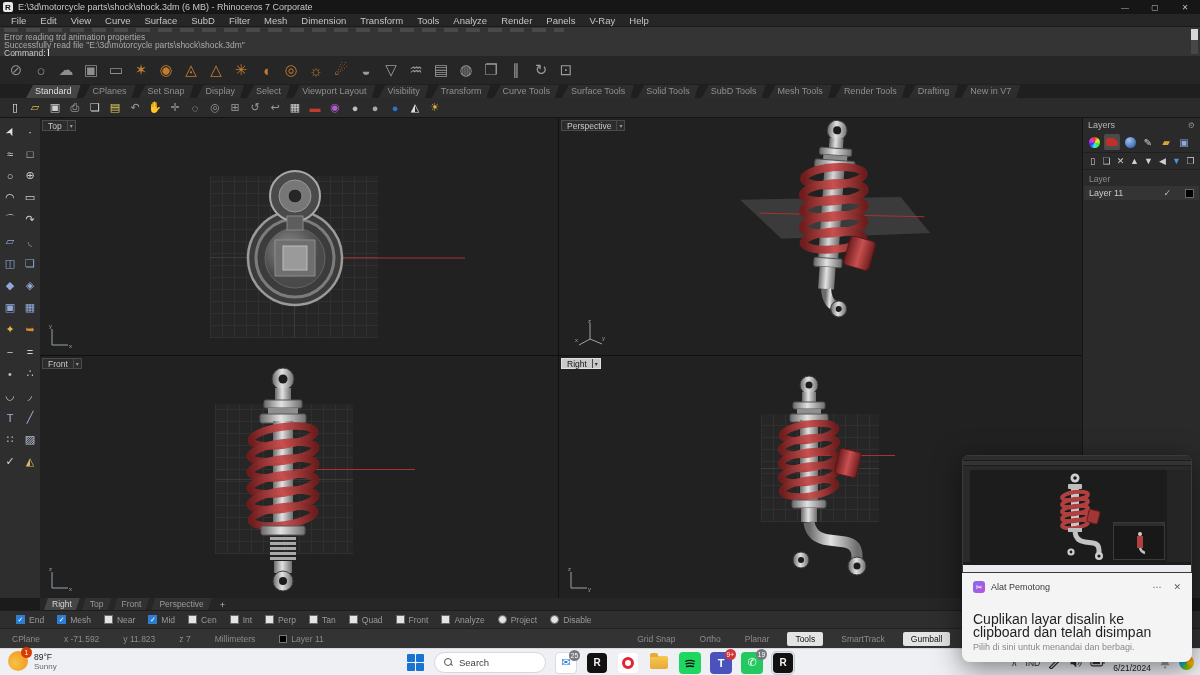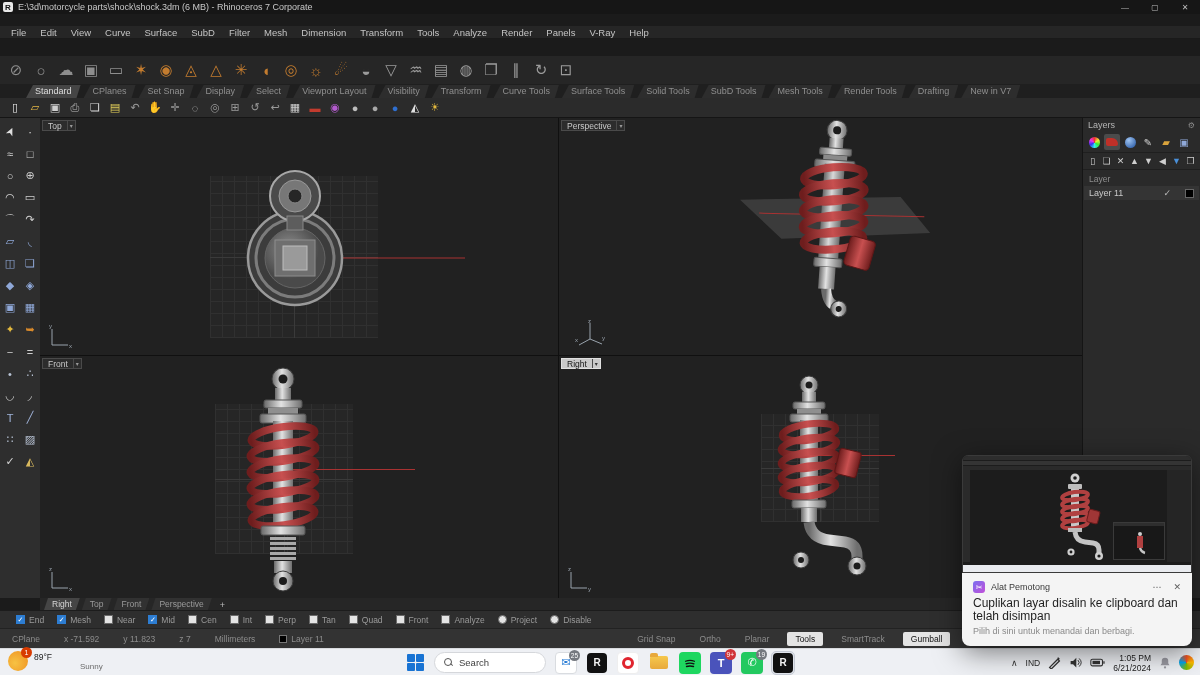--- a/index.html
+++ b/index.html
@@ -7,21 +7,21 @@
   body { font-family:"Liberation Sans","DejaVu Sans",sans-serif; }
   #screen { position:absolute; inset:0; width:1200px; height:675px; background:#1b1b1b; }
 
   
   .titlebar { position:absolute; left:0; top:0; width:1200px; height:14px; background:#161616; display:flex; align-items:center; color:#c8c8c8; font-size:9px; }
   .app-ico { width:10px; height:10px; margin:0 5px 0 3px; background:#e8e8e8; border-radius:2px; color:#111; font-size:8px; font-weight:bold; display:flex; align-items:center; justify-content:center; }
   .win-controls { position:absolute; right:0; top:0; height:14px; display:flex; }
   .win-btn { width:30px; height:14px; display:flex; align-items:center; justify-content:center; color:#bdbdbd; font-size:8px; }
 
   
-  .menubar { position:absolute; left:0; top:26px; width:1200px; height:13px; background:#262626; display:flex; align-items:center; padding-left:4px; border-bottom:1px solid #1a1a1a; }
+  .menubar { position:absolute; left:0; top:14px; width:1200px; height:13px; background:#262626; display:flex; align-items:center; padding-left:4px; border-bottom:1px solid #1a1a1a; }
   .menu-item { color:#c4c4c4; font-size:9.5px; padding:0 7px; }
 
   
   .cmdarea { position:absolute; left:0; top:27px; width:1200px; height:29px; background:#343434; overflow:hidden; padding:1px 0 0 4px; }
   .cmd-clip { width:560px; height:4px; background:repeating-linear-gradient(90deg,#5a5a5a 0 14px, transparent 14px 22px); opacity:.55; margin-bottom:1px; }
   .cmd-line { color:#a9a9a9; font-size:8.5px; line-height:8px; white-space:nowrap; }
   .cmd-prompt { color:#c9c9c9; font-size:8.5px; line-height:8.5px; display:flex; align-items:center; }
   .caret { display:inline-block; width:1px; height:8px; background:#e8e8e8; margin-left:2px; }
   .cmd-scroll { position:absolute; right:2px; top:2px; width:7px; height:25px; background:#474747; }
   .cmd-thumb { position:absolute; right:2px; top:2px; width:7px; height:11px; background:#d6d6d6; }
@@ -100,21 +100,21 @@
   .st-item.hl { background:#e4e4e4; color:#111; padding:2px 8px; border-radius:2px; margin:0 6px; }
   .st-swatch { width:8px; height:8px; background:#000; border:1px solid #777; display:inline-block; }
   .st-spacer { flex:1; }
 
   
   .taskbar { position:absolute; left:0; top:648px; width:1200px; height:27px; background:#eef0f4; border-top:1px solid #d8dade; }
   .weather { position:absolute; left:8px; top:2px; display:flex; align-items:center; gap:6px; }
   .sun { position:relative; width:20px; height:20px; border-radius:50%; background:radial-gradient(circle at 35% 60%,#f7c243,#ef8f1f); }
   .wbadge { position:absolute; right:-4px; top:-4px; min-width:11px; height:11px; border-radius:6px; background:#d83b01; color:#fff; font-size:7px; display:flex; align-items:center; justify-content:center; padding:0 2px; }
   .wtemp { color:#1b1b1b; font-size:8.5px; line-height:10px; }
-  .wcond { color:#6a6a6a; font-size:8px; line-height:9px;margin-left:46px; }
+  .wcond { color:#6a6a6a; font-size:8px; line-height:9px; }
   .tb-center { position:absolute; left:0; top:0; width:100%; height:27px; display:flex; align-items:center; justify-content:center; gap:9px; }
   .start { width:19px; height:19px; display:grid; grid-template-columns:8px 8px; grid-template-rows:8px 8px; gap:1.5px; align-content:center; justify-content:center; }
   .start div { background:#1873d3; border-radius:1px; }
   .search-pill { display:flex; align-items:center; gap:6px; width:112px; height:21px; background:#fff; border:1px solid #d5d7db; border-radius:11px; padding-left:9px; color:#3f3f3f; font-size:9.5px; }
   .mag { position:relative; width:9px; height:9px; }
   .mag::before { content:""; position:absolute; left:0; top:0; width:6px; height:6px; border:1.4px solid #555; border-radius:50%; }
   .mag::after { content:""; position:absolute; left:6px; top:6px; width:3px; height:1.4px; background:#555; transform:rotate(45deg); }
   .tb-app { position:relative; width:22px; height:22px; border-radius:4px; display:flex; align-items:center; justify-content:center; font-size:12px; font-weight:bold; }
   .tb-app.active-app { background:#dfe3ea; outline:1px solid #c3c8d2; }
   .abadge { position:absolute; right:-4px; top:-3px; min-width:11px; height:11px; border-radius:6px; background:#75797f; color:#fff; font-size:6.5px; display:flex; align-items:center; justify-content:center; padding:0 2px; font-weight:normal; }
@@ -143,21 +143,21 @@
   .t-side { position:absolute; left:0; top:14px; width:7px; bottom:10px; background:#2a2a2a; }
   .t-panel { position:absolute; right:0; top:14px; width:24px; bottom:10px; background:#252525; }
   .t-task { position:absolute; left:0; bottom:0; width:100%; height:7px; background:#e9ebef; }
   .t-mini { position:absolute; right:26px; bottom:12px; width:52px; height:38px; background:#181818; border:1px solid #3a3a3a; }
   .t-mini-bar { height:3px; background:#2e2e2e; }
   .notif-card { width:230px; background:#f4f4f4; border-radius:0 0 8px 8px; padding:8px 11px 10px; }
   .nc-head { display:flex; align-items:center; gap:6px; }
   .snip-ico { width:12px; height:12px; border-radius:3px; background:linear-gradient(135deg,#7a6ff0,#c24fd8); color:#fff; font-size:8px; display:flex; align-items:center; justify-content:center; }
   .nc-app { font-size:9px; color:#3a3a3a; }
   .nc-actions { margin-left:auto; display:flex; gap:12px; color:#5f5f5f; font-size:9px; }
-  .nc-msg { margin-top:4px; font-size:12px; color:#1f1f1f; line-height:13px; }
+  .nc-msg { margin-top:20px; font-size:14px; color:#1f1f1f; line-height:13px; }
   .nc-sub { margin-top:3px; font-size:9px; color:#8a8a8a; }
 </style>
 </head>
 <body>
 
 <div id="screen">
 
   <div class="titlebar">
     <div class="app-ico">R</div>
     <span>E:\3d\motorcycle parts\shock\shock.3dm (6 MB) - Rhinoceros 7 Corporate</span>
@@ -180,20 +180,31 @@
       <div class="menu-item">Dimension</div>
       <div class="menu-item">Transform</div>
       <div class="menu-item">Tools</div>
       <div class="menu-item">Analyze</div>
       <div class="menu-item">Render</div>
       <div class="menu-item">Panels</div>
       <div class="menu-item">V-Ray</div>
       <div class="menu-item">Help</div>
     </div>
 
+  <div class="cmdarea">
+    <div class="cmd-clip"></div>
+    <div class="cmd-line">Error reading trd animation properties</div>
+    <div class="cmd-line">Successfully read file "E:\3d\motorcycle parts\shock\shock.3dm"</div>
+    <div class="cmd-prompt">
+        <span>Command:</span>
+        <span class="caret"></span>
+      </div>
+    <div class="cmd-scroll"></div>
+    <div class="cmd-thumb"></div>
+  </div>
 
   <div class="vray-bar">
       <div class="vray-ico" style="color: rgb(142, 142, 142);">⊘</div>
       <div class="vray-ico" style="color: rgb(142, 142, 142);">○</div>
       <div class="vray-ico" style="color: rgb(142, 142, 142);">☁</div>
       <div class="vray-ico" style="color: rgb(142, 142, 142);">▣</div>
       <div class="vray-ico" style="color: rgb(142, 142, 142);">▭</div>
       <div class="vray-ico" style="color: rgb(195, 124, 47);">✶</div>
       <div class="vray-ico" style="color: rgb(195, 124, 47);">◉</div>
       <div class="vray-ico" style="color: rgb(195, 124, 47);">◬</div>

